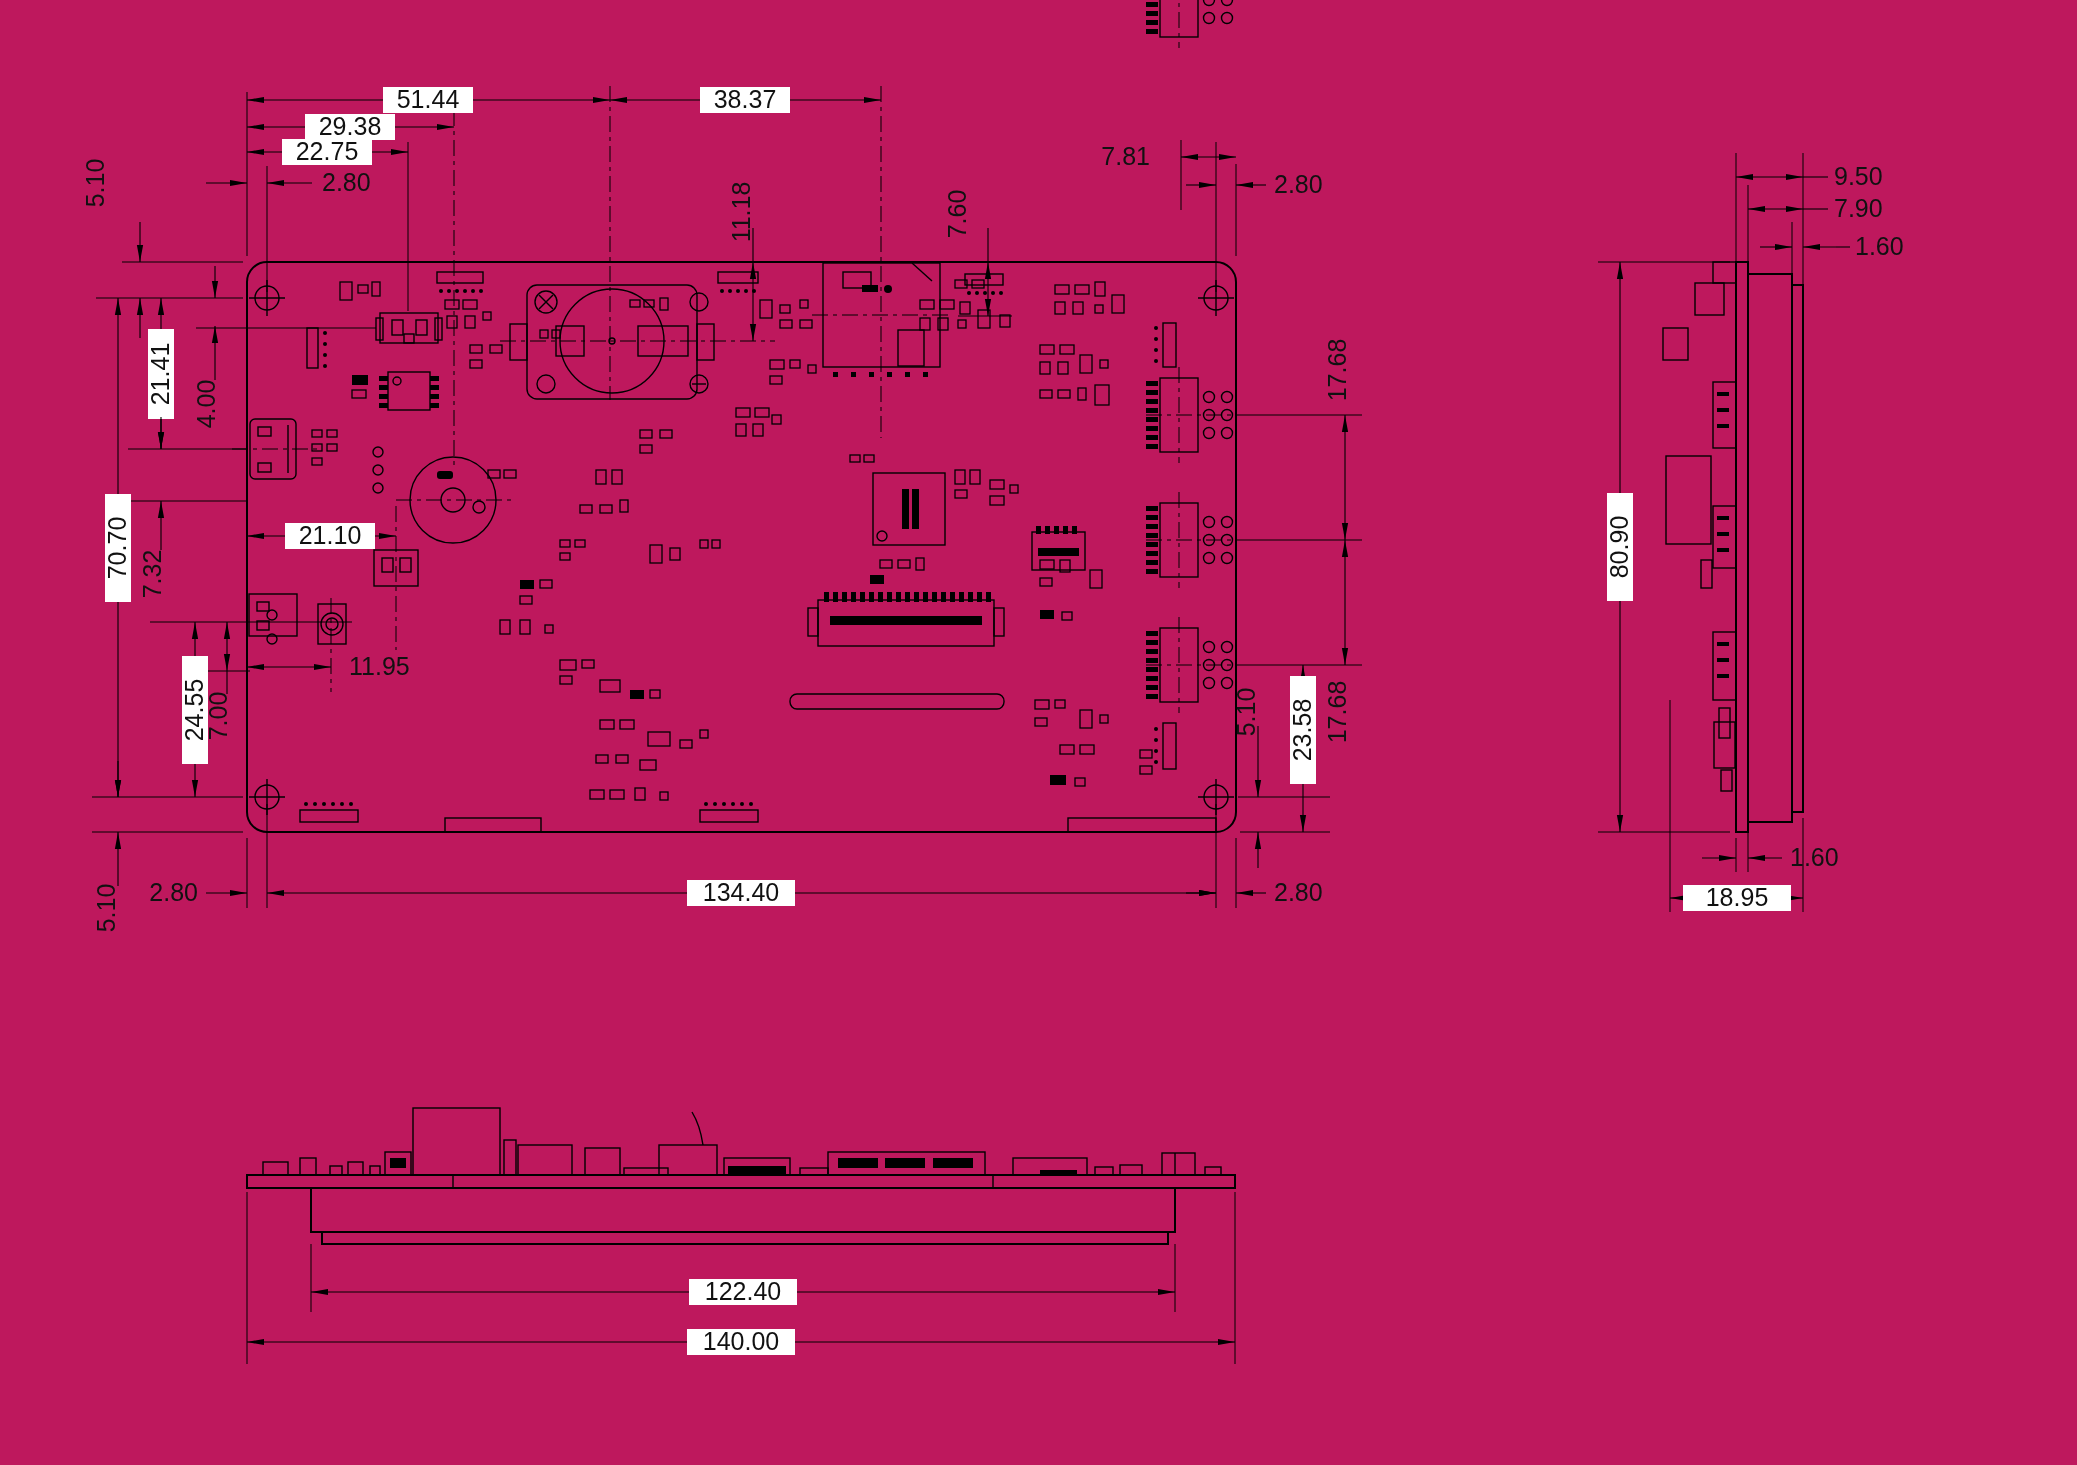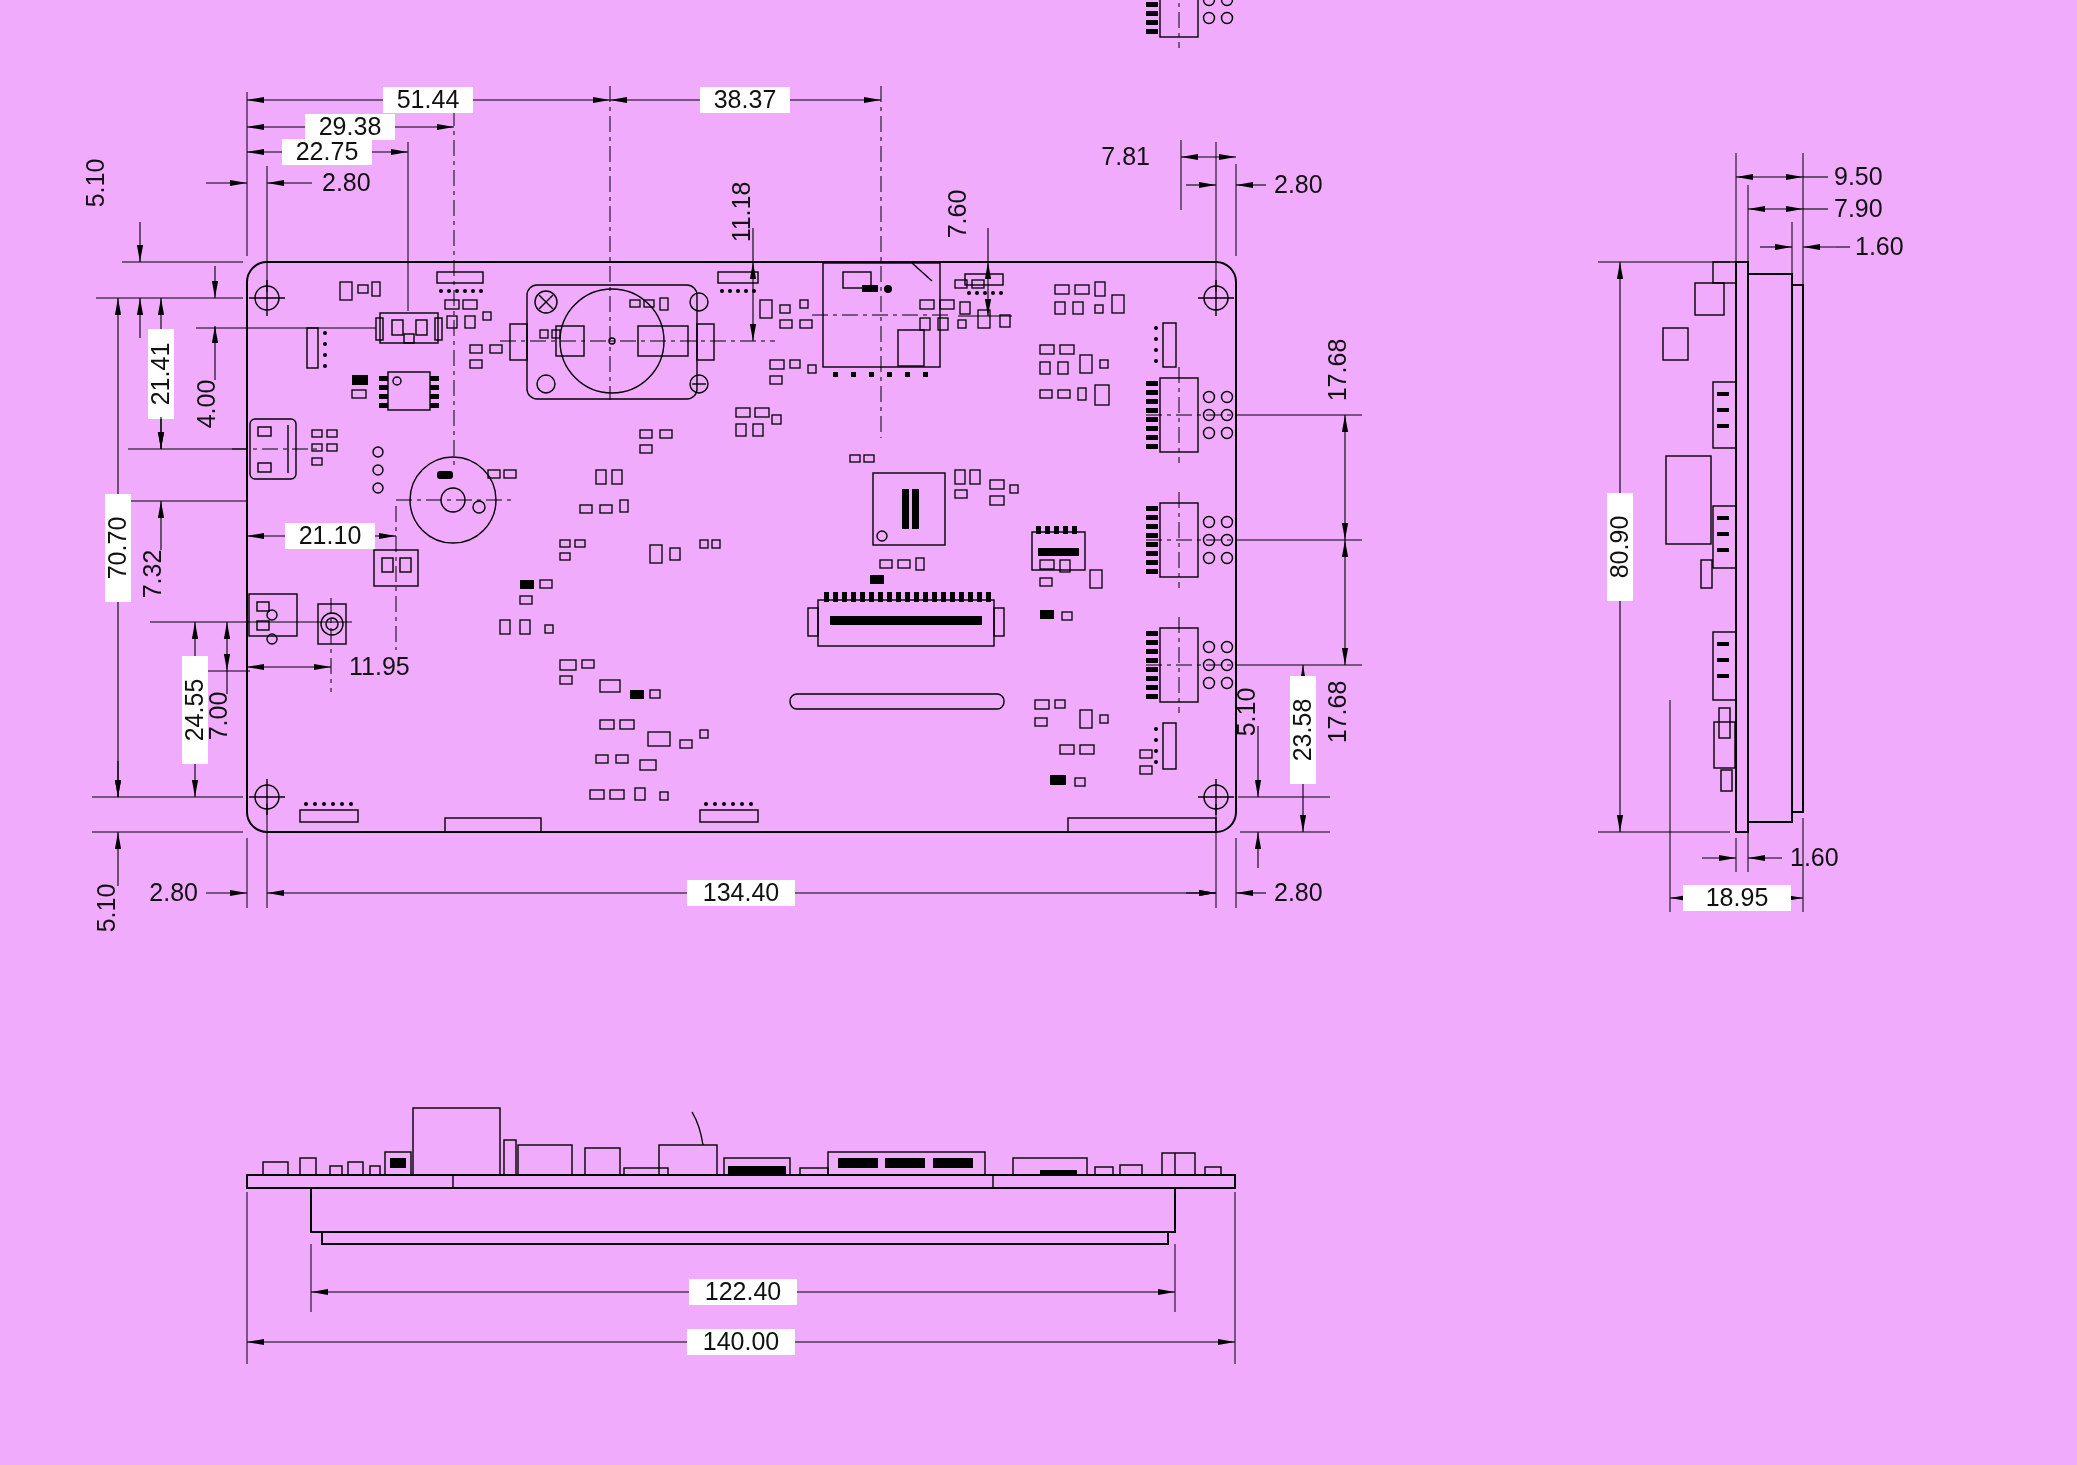--- a/index.html
+++ b/index.html
@@ -1,16 +1,16 @@
 <!DOCTYPE html>
 <html><head>
 <meta charset="utf-8">
 <style>
   html,body{margin:0;padding:0;background:#fff;}
-  #stage{width:2077px;height:1465px;position:relative;background:#f0abfc;}
+  #stage{width:2077px;height:1465px;position:relative;background:#be185d;}
   svg{display:block;}
   .ol{fill:none;stroke:#000;stroke-width:2;}
   .cp{fill:none;stroke:#000;stroke-width:1.4;}
   .p{fill:none;stroke:#000;stroke-width:1.3;}
   .pf{fill:#000;stroke:none;}
   .dim{fill:none;stroke:#000;stroke-width:1.1;}
   .ext{fill:none;stroke:#000;stroke-width:1;}
   .cl{fill:none;stroke:#000;stroke-width:1;stroke-dasharray:16 5 4 5;}
   .lb{fill:#fff;stroke:none;}
   text{font-family:"Liberation Sans","DejaVu Sans",sans-serif;font-size:25px;fill:#111;}

